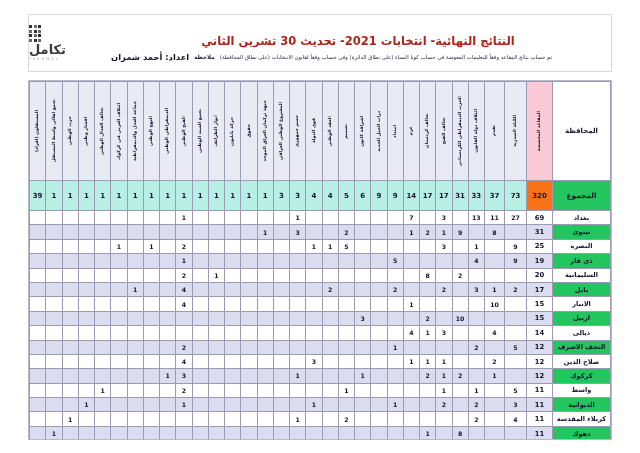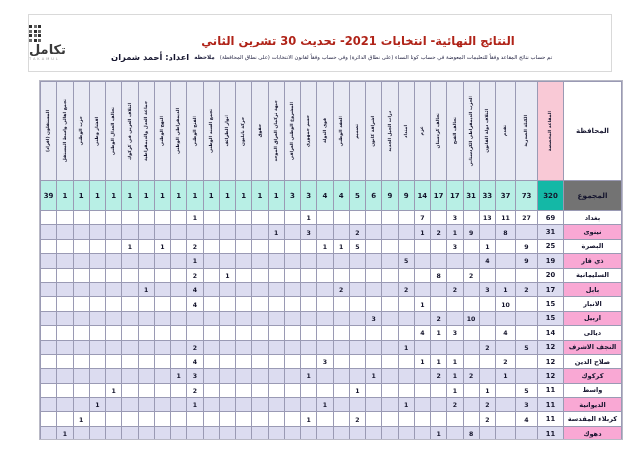--- a/index.html
+++ b/index.html
@@ -32,21 +32,21 @@
     text-align:center;color:#b02318;font-weight:bold;font-size:11.5px;
     letter-spacing:.2px;line-height:1.3;padding-bottom:3px;
   }
   .sub-line{display:flex;flex-direction:row-reverse;align-items:center;gap:5px;font-size:5.6px;color:#1f1f3d;}
   .sub-author{font-weight:bold;font-size:8.4px;white-space:nowrap;color:#15152e;}
   .sub-note{font-weight:bold;white-space:nowrap;}
   .sub-rest{white-space:nowrap;font-size:5.4px;color:#2a2a48;}
 
   
   .table-frame{
-    position:absolute;left:39px;top:80px;width:584px;height:360px;
+    position:absolute;left:28px;top:80px;width:584px;height:360px;
     border:1px solid #b9b9c6;box-sizing:border-box;overflow:hidden;background:#fff;
   }
   table.grid{
     border-collapse:collapse;table-layout:fixed;width:100%;
     direction:rtl;
   }
   table.grid td,table.grid th{
     border:1px solid #9a9ab4;
     padding:0;margin:0;text-align:center;vertical-align:middle;
     font-size:6.2px;font-weight:bold;color:#14142b;
@@ -68,29 +68,29 @@
   thead th.col-gov .hlabel{
     writing-mode:horizontal-tb;transform:none;font-size:7px;font-weight:bold;
     display:block;text-align:center;color:#15152e;
   }
   thead th.col-seats{background:#f9c9d6;width:26px;}
   thead th.col-sadr{width:22px;}
   thead th.col-taqadum{width:20px;}
 
   tbody td{height:14.4px;}
   tbody tr.total td{background:#b8efe5;height:30px;font-size:7px;}
-  tbody tr.total td.gov-name{background:#737373;font-size:7.3px;margin-top:24px;}
-  tbody tr.total td.seat-total{background:#14b8a6;}
+  tbody tr.total td.gov-name{background:#22c55e;font-size:7.3px;margin-top:24px;}
+  tbody tr.total td.seat-total{background:#f97316;}
 
   tbody tr.band td{background:#dcdcf0;}
   tbody tr.plain td{background:#ffffff;}
   tbody td.gov-name{
     background:#ffffff;text-align:center;font-size:6.6px;font-weight:bold;color:#15152e;
   }
-  tbody tr.band td.gov-name{background:#f9a8d4;}
+  tbody tr.band td.gov-name{background:#22c55e;}
   tbody td.seat-col{font-size:6.8px;font-weight:bold;}
 </style>
 </head>
 <body>
 
 <div id="page">
 
   <div class="header-box">
     <div class="brand">
       <div class="brand-dots">

